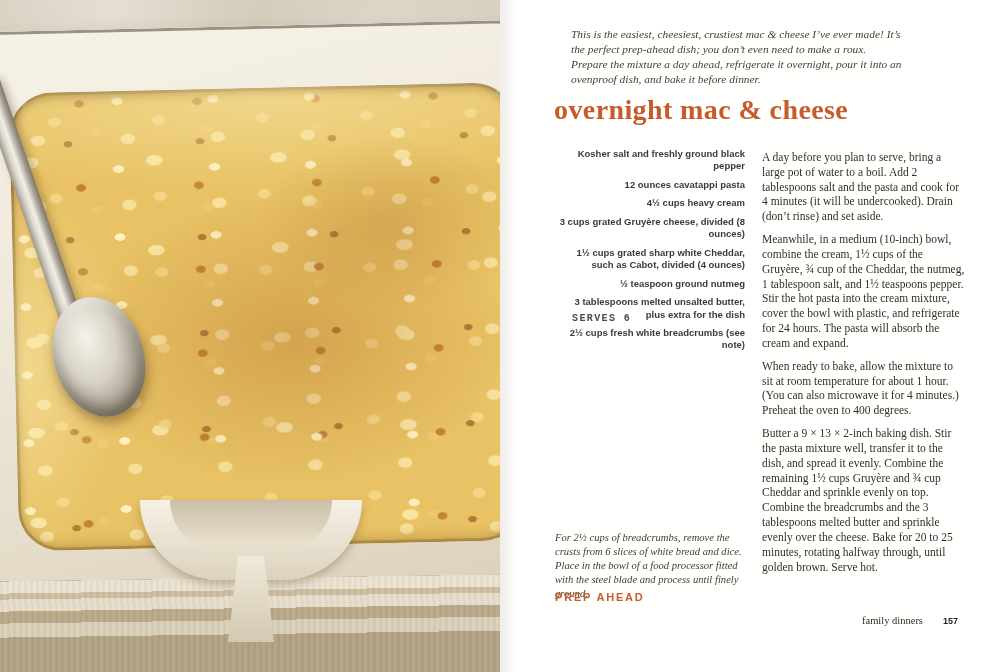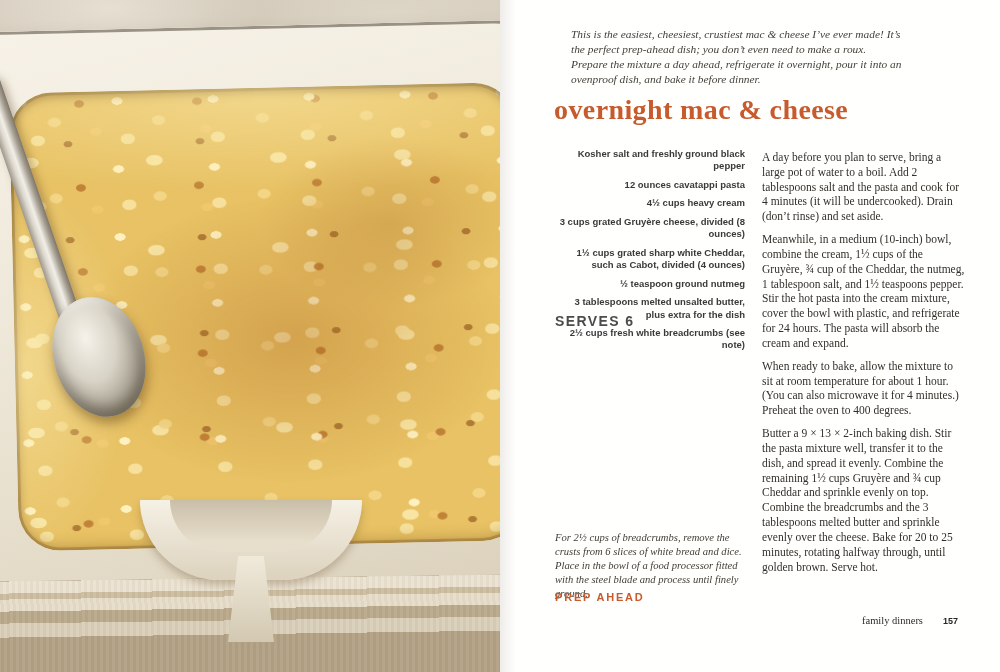--- a/index.html
+++ b/index.html
@@ -116,23 +116,23 @@
     white-space:nowrap;
   }
   .ingredients{
     position:absolute;left:55px;top:148px;width:190px;margin:0;padding:0;
     list-style:none;
     font-family:"Liberation Sans", sans-serif;
     font-weight:700;font-size:9.5px;line-height:1.28;color:#3a3a3a;text-align:right;
   }
   .ingredients li{margin:0 0 6.5px 0;}
   .serves{
-    position:absolute;left:55px;top:313px;
-    font-family:Liberation Sans, sans-serif;
-    font-weight:700;font-size:14px;letter-spacing:1.4px;color:#4c4c4c;
+    position:absolute;left:72px;top:313px;
+    font-family:Liberation Mono, monospace;
+    font-weight:700;font-size:10px;letter-spacing:1.4px;color:#4c4c4c;
   }
   .steps{
     position:absolute;left:262px;top:150px;width:203px;
     font-size:11.5px;line-height:1.29;color:#332f29;
   }
   .steps p{margin:0 0 8px 0;}
   .note{
     position:absolute;left:55px;top:531px;width:196px;margin:0;
     font-style:italic;font-size:10.6px;line-height:1.33;color:#423d34;
   }

